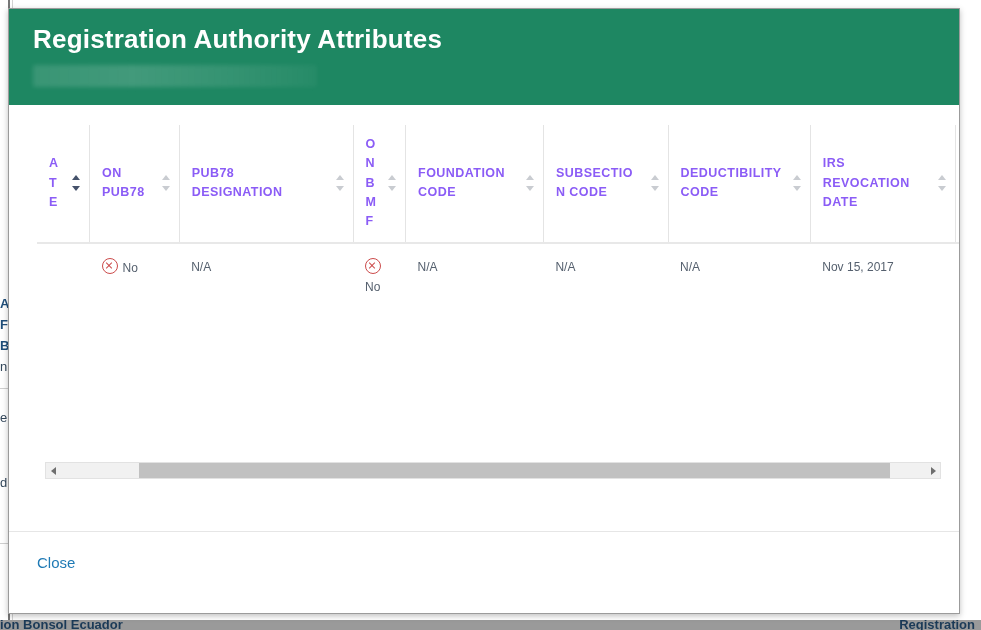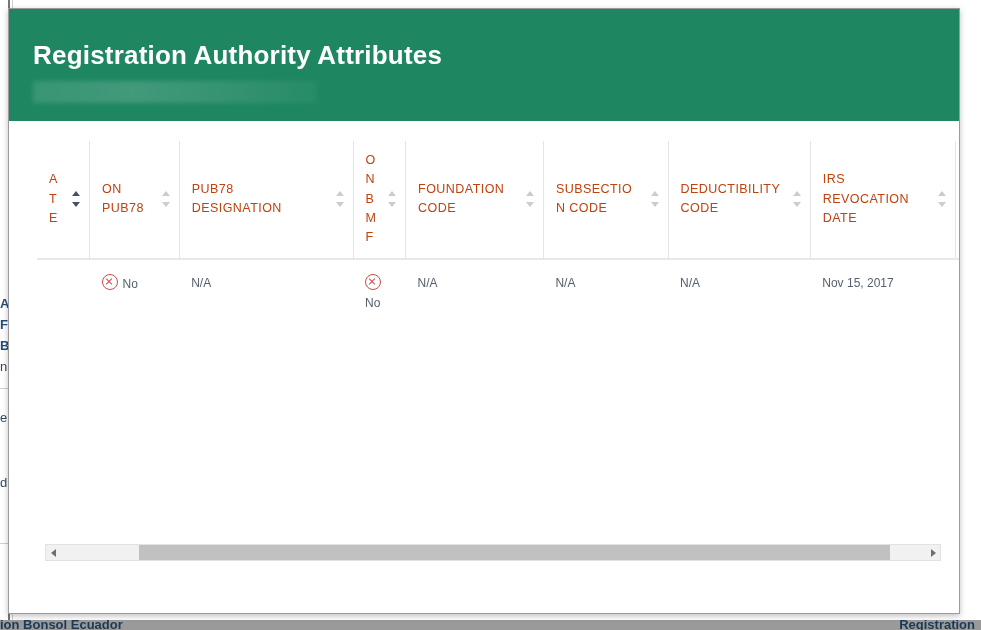--- a/index.html
+++ b/index.html
@@ -85,21 +85,21 @@
     border: 1px solid #9b9b9b;
     box-shadow: 0 2px 6px rgba(0,0,0,0.25);
     display: flex;
     flex-direction: column;
     box-sizing: border-box;
     overflow: hidden;
   }
 
   .modal-header {
     background: #1e8762;
-    padding: 32px 24px 18px 24px;
+    padding: 16px 24px 18px 24px;
     flex: 0 0 auto;
     position: relative;
   }
   .modal-title {
     color: #ffffff;
     font-size: 26px;
     font-weight: bold;
     letter-spacing: 0.2px;
     line-height: 1.15;
     margin: 0;
@@ -149,22 +149,22 @@
     border-bottom: 2px solid #e8e8e8;
     height: 78px;
     box-sizing: border-box;
     position: relative;
   }
   table.attr-table thead th:last-child {
     border-right: none;
   }
   .th-label {
     font-size: 12.5px;
-    font-weight: normal;
-    color: #c2410c;
+    font-weight: bold;
+    color: #8b5cf6;
     letter-spacing: 0.45px;
     line-height: 1.55;
     text-transform: uppercase;
     display: inline-block;
     max-width: calc(100% - 16px);
     word-wrap: break-word;
   }
   .sort-icon {
     position: absolute;
     right: 8px;
@@ -430,14 +430,17 @@
     <div class="hscroll">
       <div class="hscroll-arrow left"></div>
       <div class="hscroll-track">
         <div class="hscroll-thumb"></div>
       </div>
       <div class="hscroll-arrow right"></div>
     </div>
 
   </div>
 
+  <div class="modal-footer">
+    <a class="close-link" href="#">Close</a>
+  </div>
 
 </div>
 
 </body></html>

